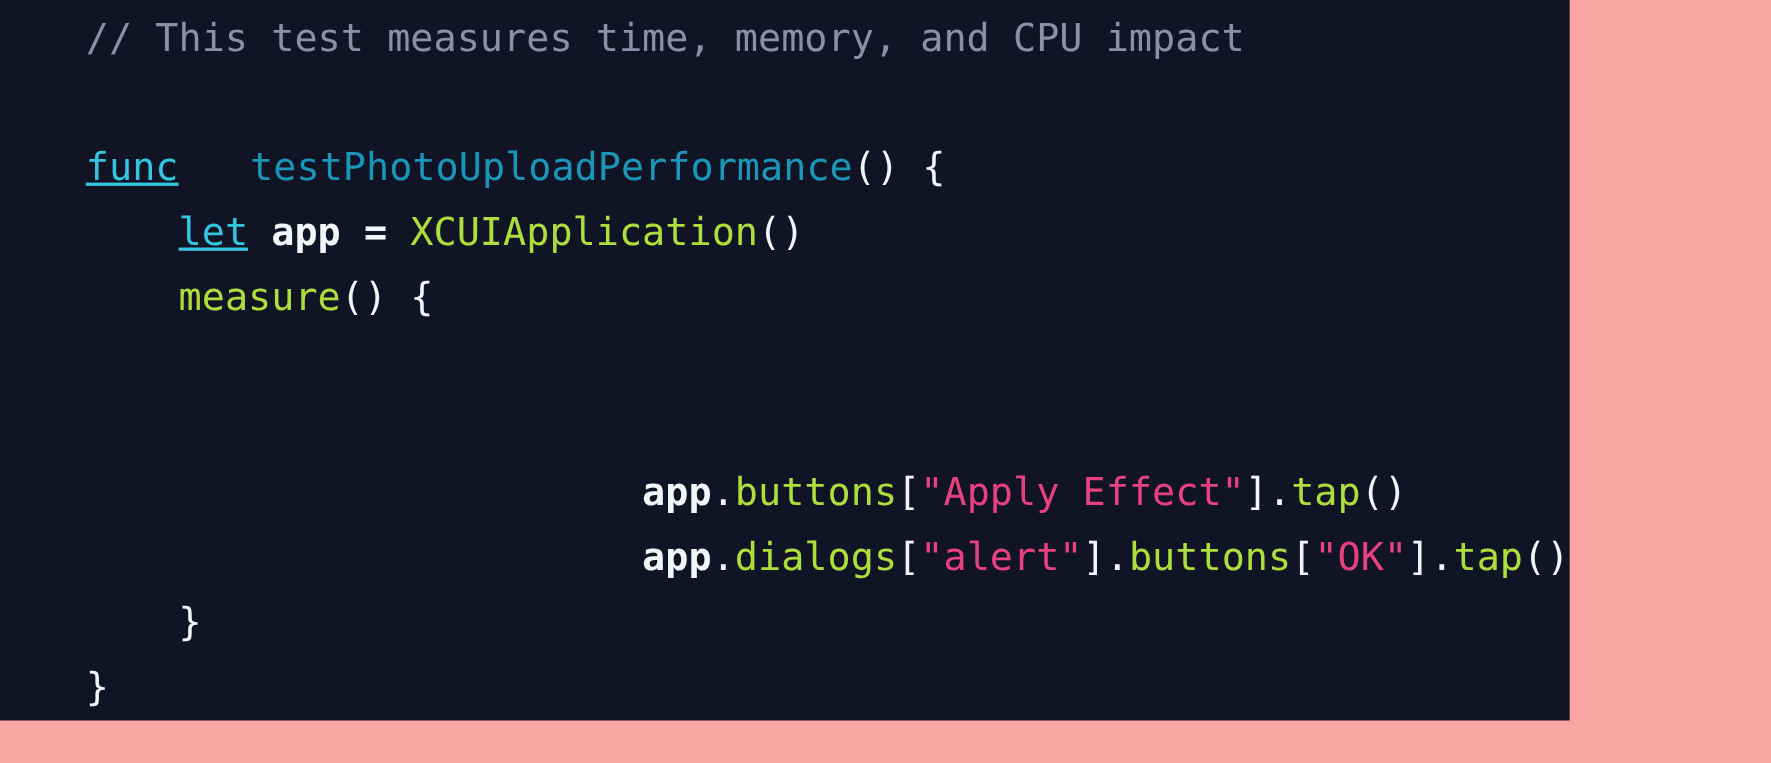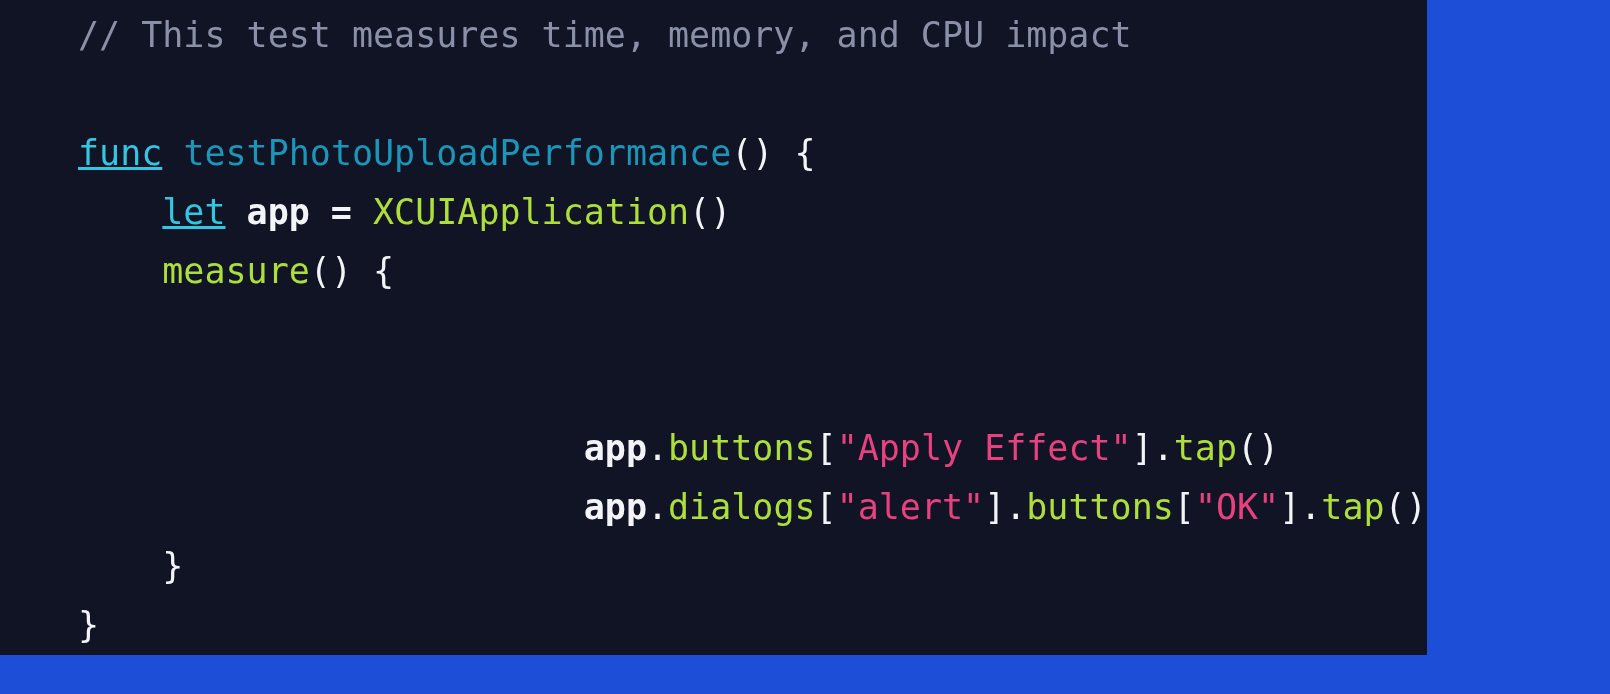--- a/index.html
+++ b/index.html
@@ -11,21 +11,21 @@
     width: 1610px;
     height: 694px;
     overflow: hidden;
     font-family: "DejaVu Sans Mono", "Liberation Mono", monospace;
   }
 
   #code-viewer {
     position: relative;
     width: 1610px;
     height: 694px;
-    background: #1d4ed8;
+    background: #fca5a5;
     overflow: hidden;
   }
 
   #code-block {
     position: absolute;
     left: 0;
     top: 0;
     padding: 6px 0 0 0;
     margin: 0;
     font-family: "DejaVu Sans Mono", "Liberation Mono", monospace;
@@ -40,21 +40,21 @@
     display: block;
     height: 59px;
     white-space: pre;
     padding-left: 78px;
   }
 
   
   .tok-plain    { color: #f2f4f8; font-weight: bold; }
   .tok-comment  { color: #8b90a8; }
   .tok-keyword  { color: #34c5e0; text-decoration: underline; }
-  .tok-function { color: #1b96b8; }
+  .tok-function { color: #1b96b8; margin-left: 44px; }
   .tok-method   { color: #aede3c; }
   .tok-type     { color: #aede3c; text-align: right; }
   .tok-string   { color: #e8417f; }
   .tok-punct    { color: #f2f4f8; }
 </style>
 </head>
 <body>
 
 <div id="code-viewer">
   <pre id="code-block" style="background: rgb(17, 20, 37); font-size: 35px; line-height: 59px;"><span class="code-line"><span class="tok-comment">// This test measures time, memory, and CPU impact</span></span><span class="code-line">&nbsp;</span><span class="code-line"><span class="tok-keyword">func</span><span class="tok-plain"> </span><span class="tok-function">testPhotoUploadPerformance</span><span class="tok-punct">() {</span></span><span class="code-line"><span class="tok-plain">    </span><span class="tok-keyword">let</span><span class="tok-plain"> app = </span><span class="tok-type">XCUIApplication</span><span class="tok-punct">()</span></span><span class="code-line"><span class="tok-plain">    </span><span class="tok-method">measure</span><span class="tok-punct">() {</span></span><span class="code-line">&nbsp;</span><span class="code-line">&nbsp;</span><span class="code-line"><span class="tok-plain">                        </span><span class="tok-plain">app</span><span class="tok-punct">.</span><span class="tok-method">buttons</span><span class="tok-punct">[</span><span class="tok-string">"Apply Effect"</span><span class="tok-punct">]</span><span class="tok-punct">.</span><span class="tok-method">tap</span><span class="tok-punct">()</span></span><span class="code-line"><span class="tok-plain">                        </span><span class="tok-plain">app</span><span class="tok-punct">.</span><span class="tok-method">dialogs</span><span class="tok-punct">[</span><span class="tok-string">"alert"</span><span class="tok-punct">]</span><span class="tok-punct">.</span><span class="tok-method">buttons</span><span class="tok-punct">[</span><span class="tok-string">"OK"</span><span class="tok-punct">]</span><span class="tok-punct">.</span><span class="tok-method">tap</span><span class="tok-punct">()</span></span><span class="code-line"><span class="tok-plain">    </span><span class="tok-punct">}</span></span><span class="code-line"><span class="tok-punct">}</span></span></pre>

